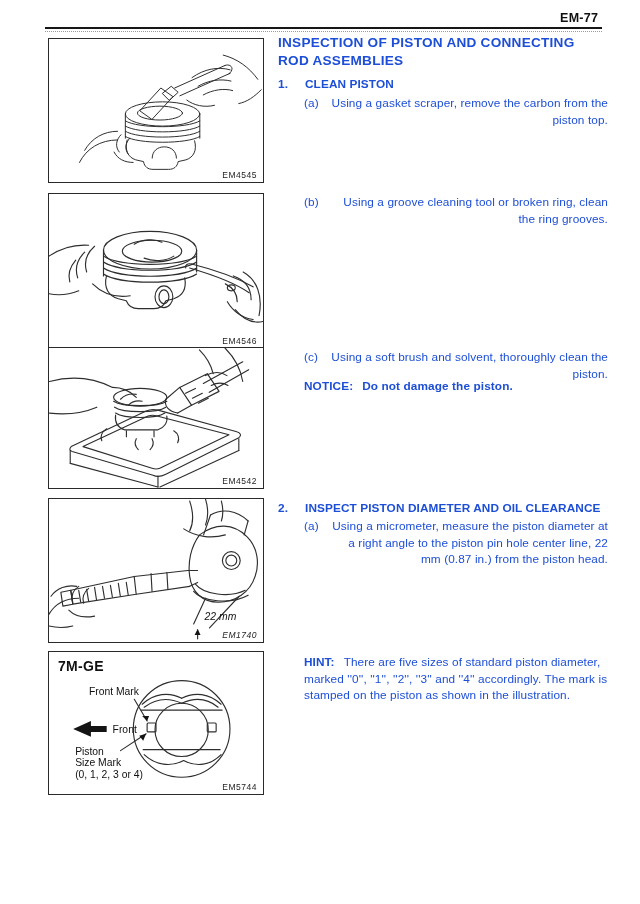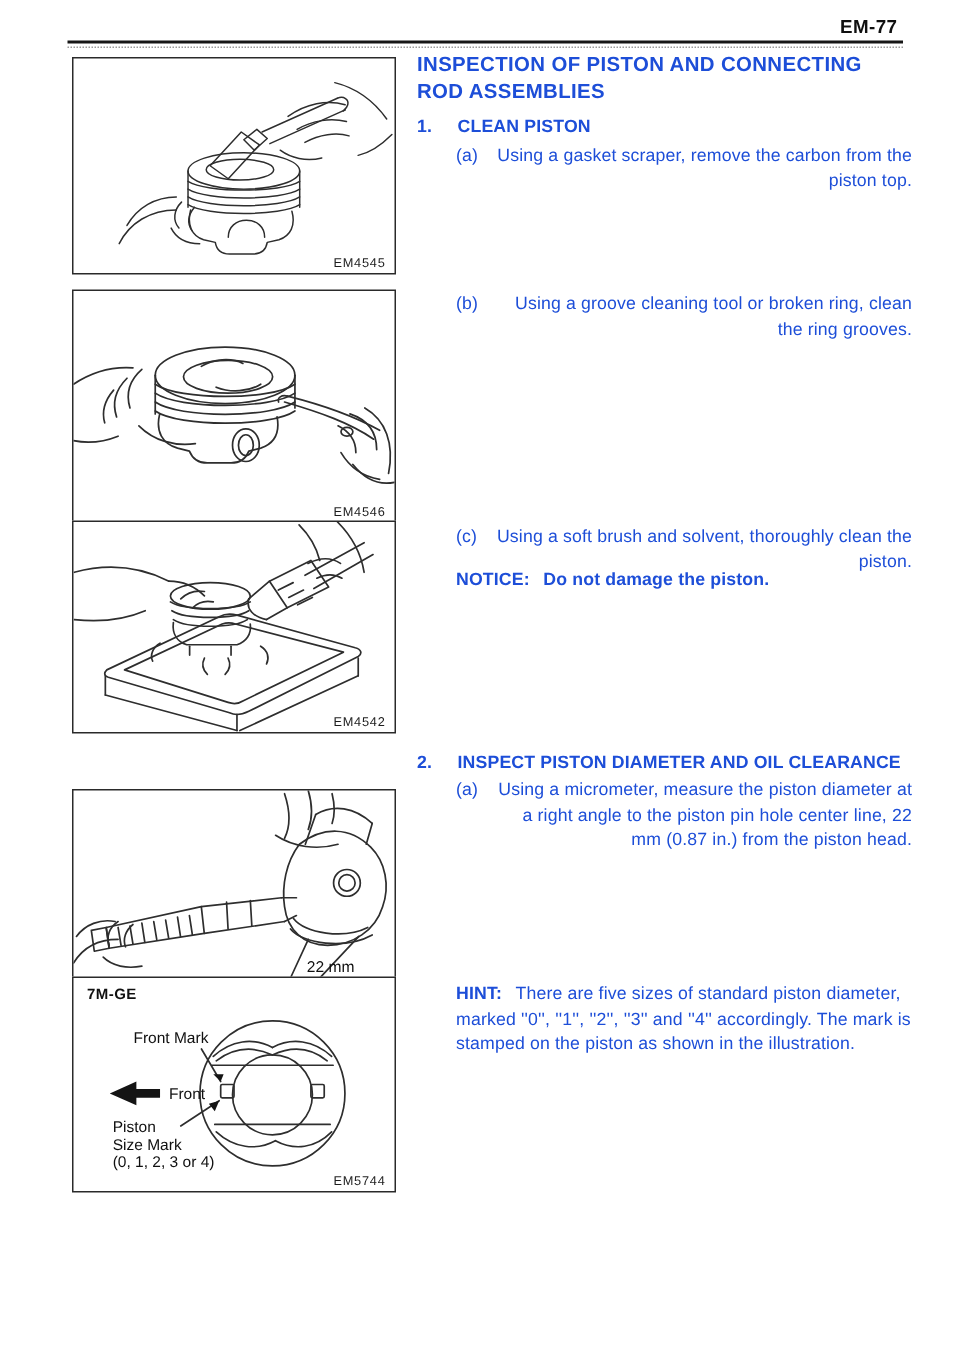--- a/index.html
+++ b/index.html
@@ -7,21 +7,21 @@
         font-family:"Liberation Sans",sans-serif;color:#101010;overflow:hidden;}
   
   .hdr-title{position:absolute;left:217px;top:11px;font-size:12.5px;letter-spacing:0.2px;white-space:nowrap;}
   .hdr-page{position:absolute;left:560px;top:11px;font-size:12.5px;font-weight:bold;letter-spacing:0.3px;}
   .hdr-rule{position:absolute;top:27px;left:45px;width:557px;border-top:2.3px solid #161616;}
   .hdr-rule2{position:absolute;top:31px;left:45px;width:557px;border-top:1px dotted #9a9a9a;}
   
   .fig{position:absolute;left:48px;width:216px;background:#fff;border:1.5px solid #2a2a2a;box-sizing:border-box;}
   .fig svg{display:block;width:100%;height:100%;}
   .figcode{position:absolute;right:6px;bottom:2px;font-size:8.5px;letter-spacing:0.5px;color:#1d1d1d;}
-  .engine-tag{position:absolute;left:9px;top:6px;font-size:10px;font-weight:bold;letter-spacing:0.3px;}
+  .engine-tag{position:absolute;left:9px;top:6px;font-size:14px;font-weight:bold;letter-spacing:0.3px;}
   
   .t{position:absolute;color:#1d4ed8;}
   .body{font-size:11.8px;line-height:16.5px;letter-spacing:0.1px;}
   .bold{font-weight:bold;}
   .row{display:flex;align-items:flex-start;}
   .num{flex:0 0 27px;}
   .lab{flex:0 0 27px;}
   .txt{flex:1 1 auto;text-align:right;}
   .doc-title{font-size:13.6px;line-height:18px;font-weight:bold;letter-spacing:0.25px;}
   .inl-label{margin-right:9px;}
@@ -159,21 +159,21 @@
 
         <path d="M58,82 c-5,3 -7,8 -5,12"></path>
         <path d="M126,84 c5,3 6,8 4,12"></path>
         <path d="M88,92 c-2,4 -1,8 2,11"></path>
         <path d="M104,92 c2,4 1,8 -2,11"></path>
       </g>
     </svg>
     <span class="figcode">EM4542</span>
   </div>
 
-  <div class="fig" style="top:526px;height:145px;">
+  <div class="fig" style="top:498px;height:145px;font-style:italic;">
     <svg viewBox="0 0 216 144">
       <g class="ln">
 
         <path d="M14,108 L24,106 L22,92 L12,94 Z"></path>
         <path d="M24,106 L88,96 L86,78 L22,92 Z"></path>
         <path d="M32,104 l-2,-12"></path>
           <path d="M40,103 l-2,-12"></path>
           <path d="M48,102 l-2,-13"></path>
         <path d="M56,100 l-2,-12"></path>
           <path d="M64,99 l-2,-12"></path>

